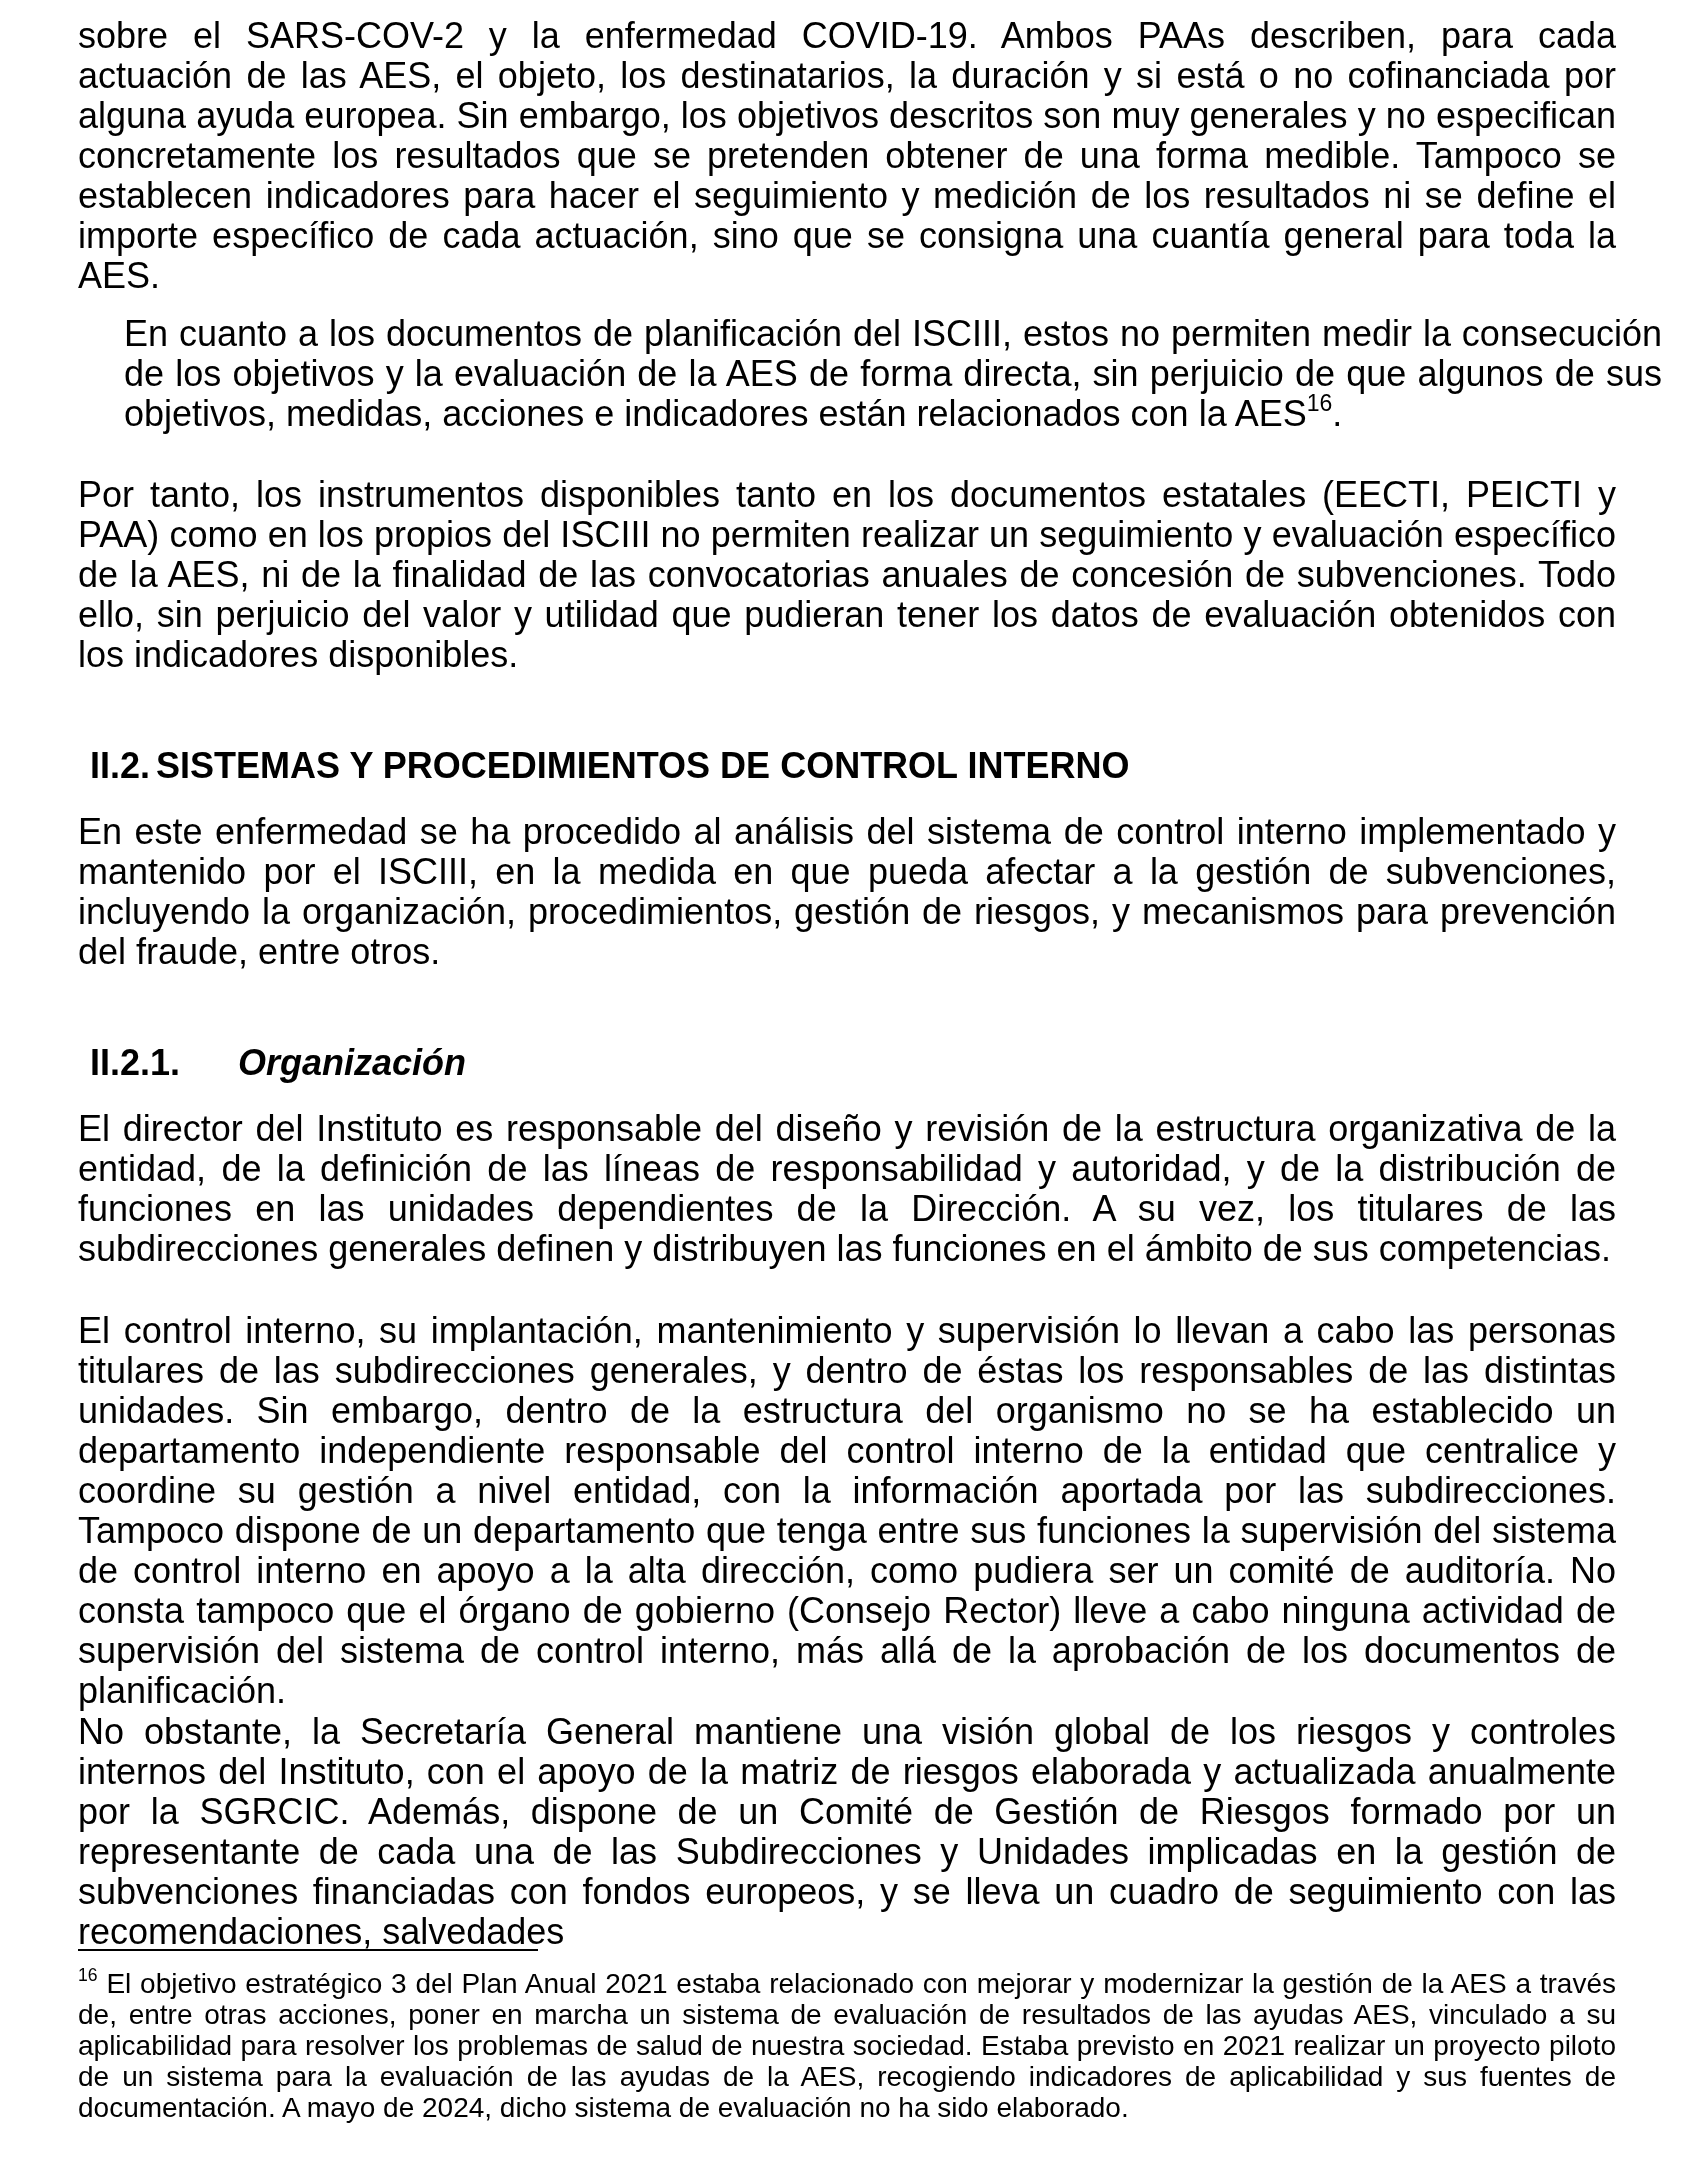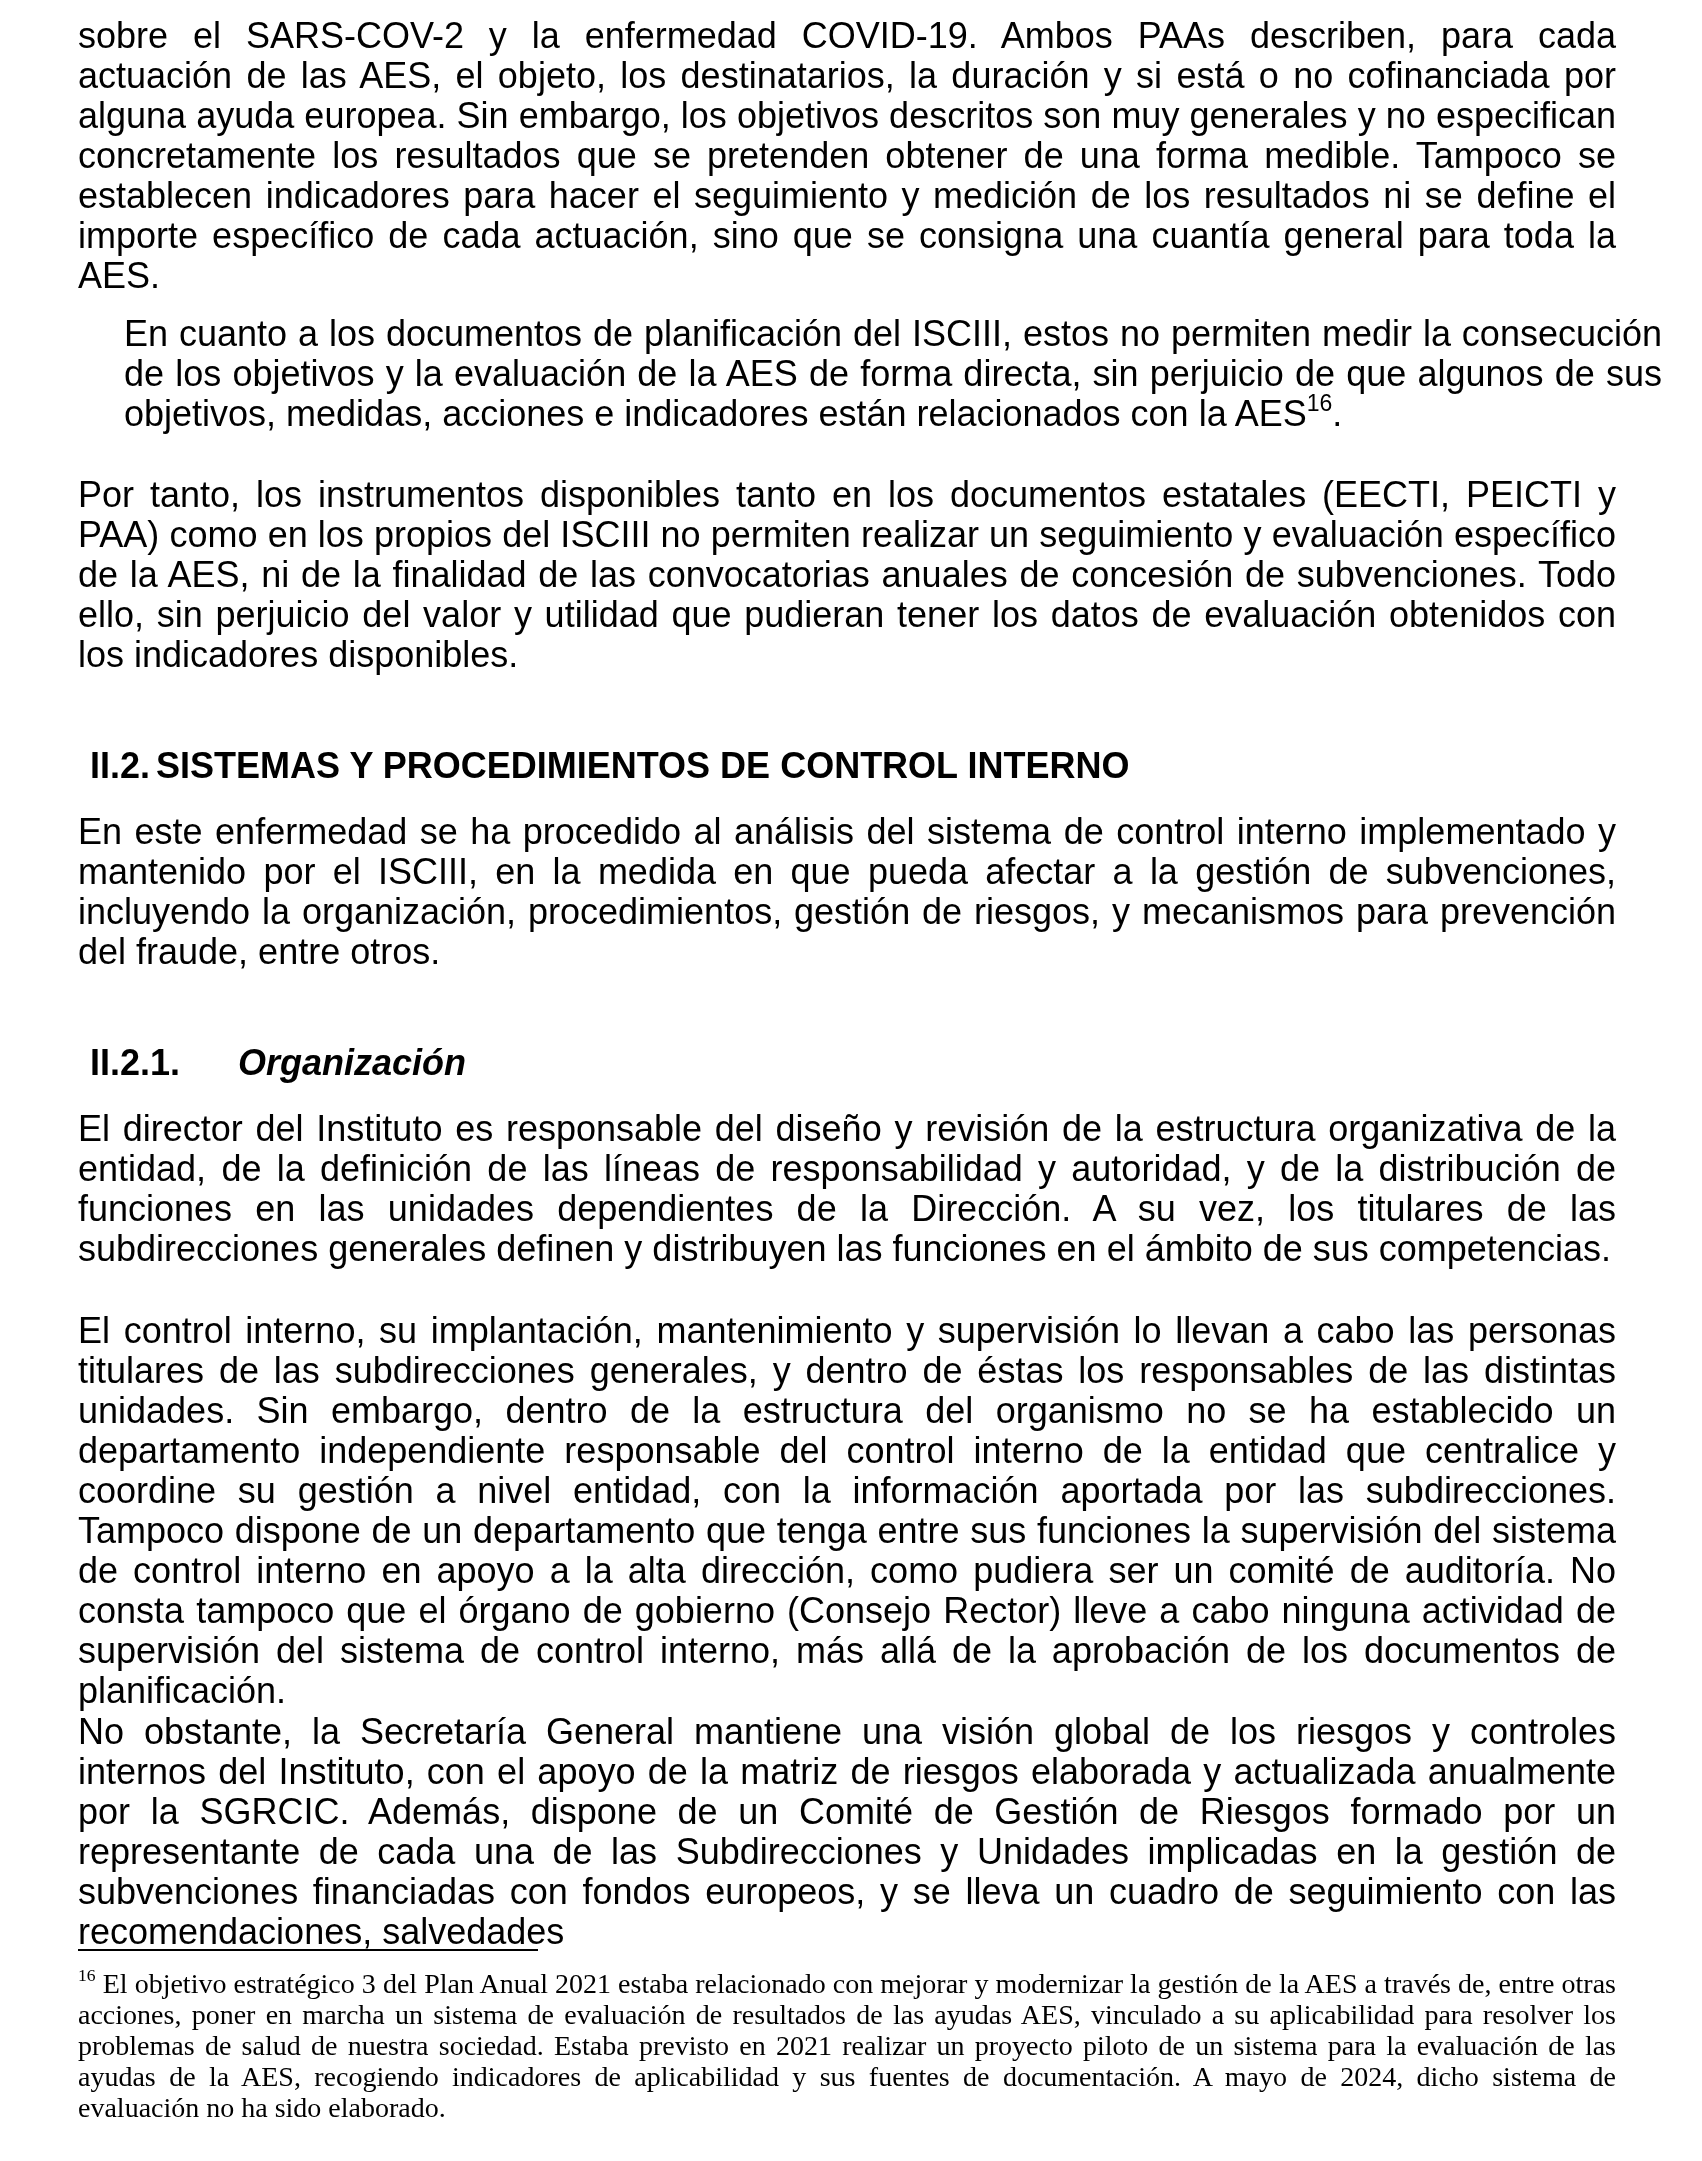--- a/index.html
+++ b/index.html
@@ -63,21 +63,20 @@
   }
   .footnote {
     position: absolute;
     left: 0;
     width: 1538px;
     margin: 0;
     font-size: 28px;
     line-height: 31px;
     text-align: justify;
     text-align-last: left;
-    font-family: Liberation Serif, serif;
   }
   .footnote sup {
     font-size: 17.6px;
     line-height: 0;
     position: relative;
     top: -1.6px;
   }
 </style>
 </head>
 <body>

